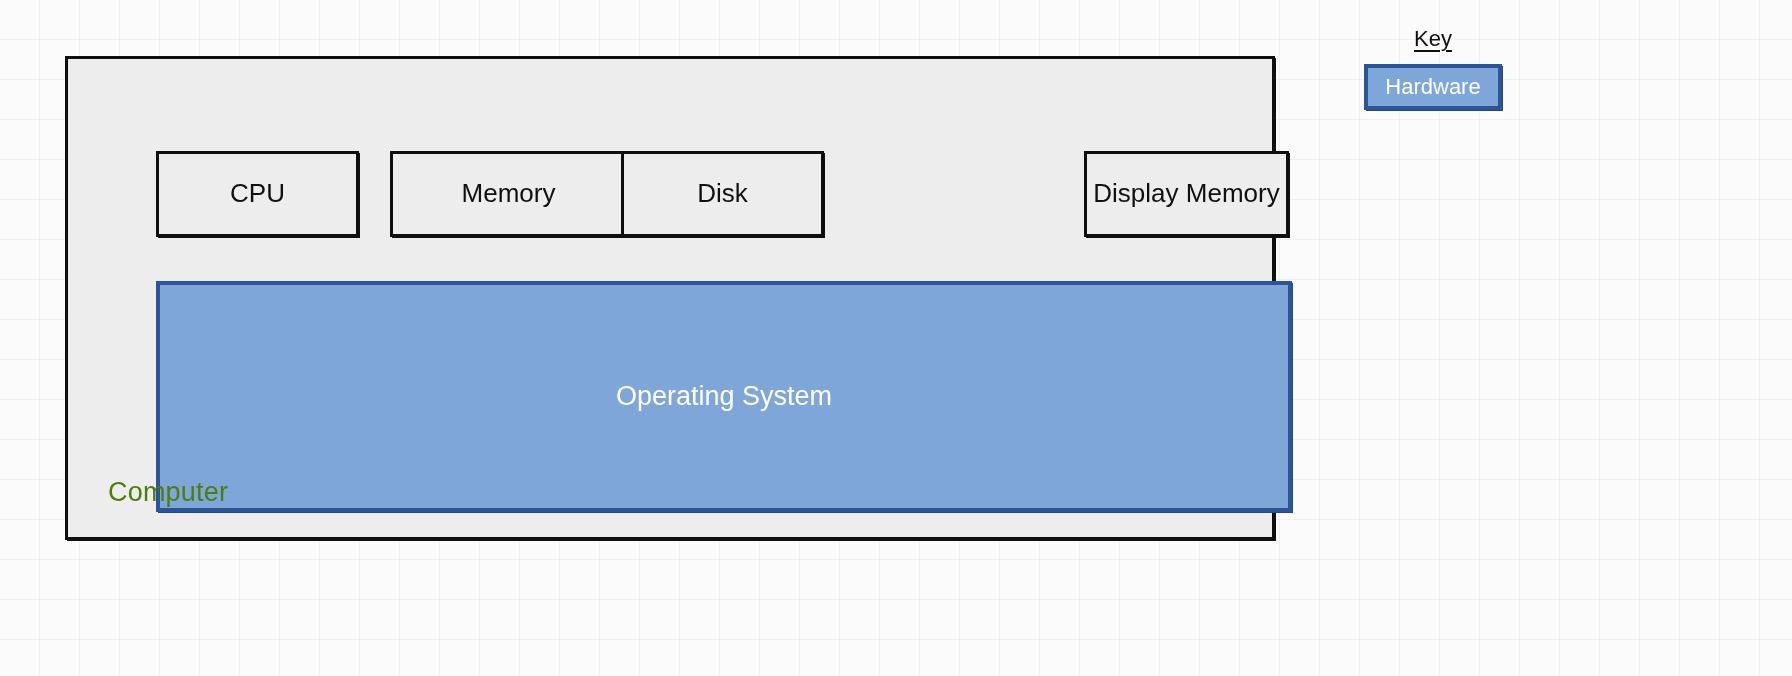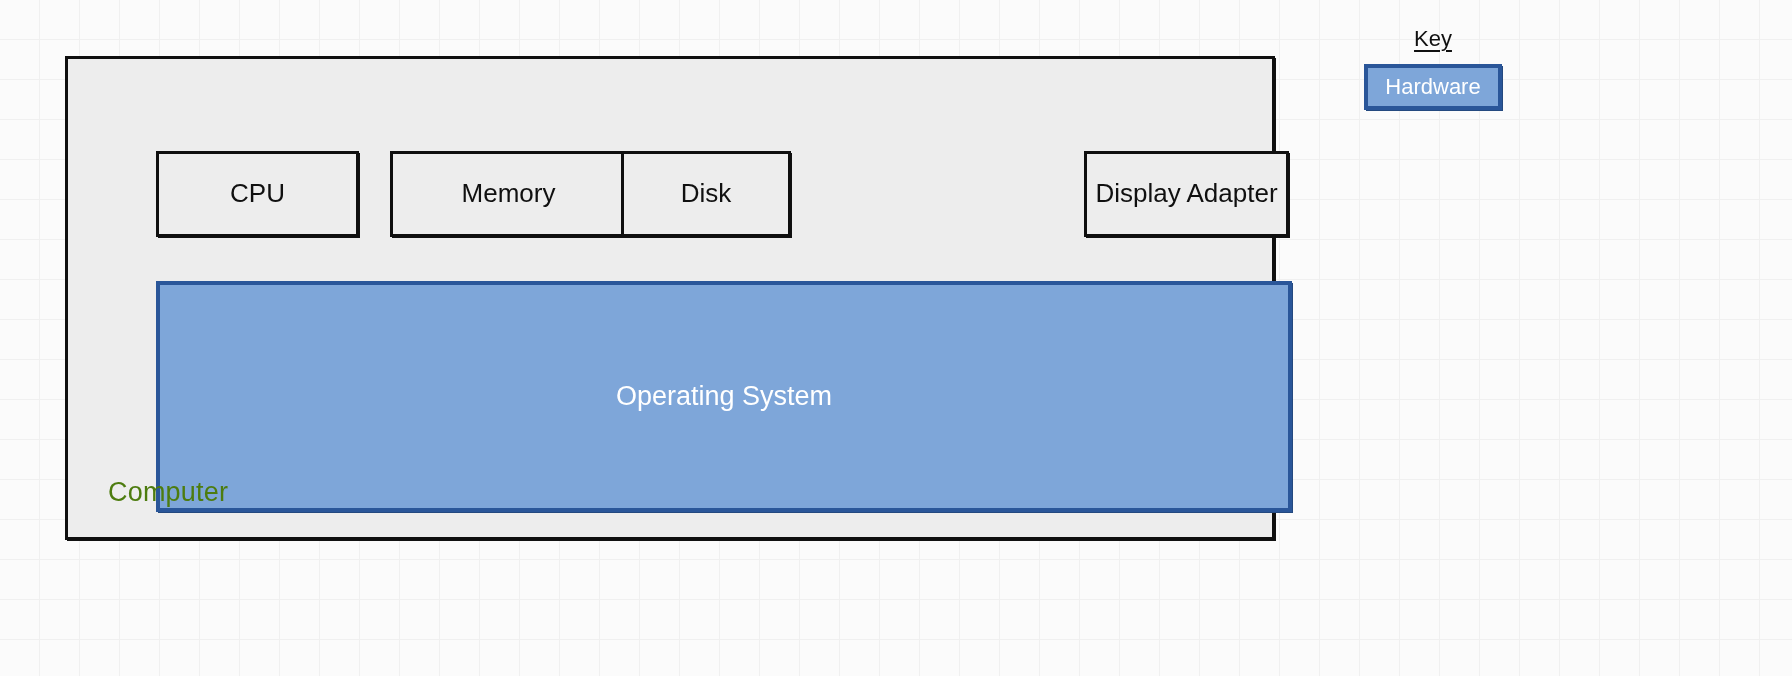--- a/index.html
+++ b/index.html
@@ -83,21 +83,21 @@
   }
 
   
   .hw-item {
     top: 92px;
     height: 86px;
     font-size: 26px;
   }
   #hw-cpu             { left: 88px;   width: 203px; }
   #hw-memory          { left: 322px;  width: 237px; }
-  #hw-disk            { left: 553px;  width: 170px; }
+  #hw-disk            { left: 553px;  width: 203px; }
   #hw-network-adapter { left: 784px;  width: 205px; }
   #hw-display-adapter { left: 1016px; width: 205px; }
 
   
   #os-box {
     left: 88px;
     top: 222px;
     width: 1136px;
     height: 231px;
     font-size: 27px;
@@ -142,21 +142,21 @@
     <div class="box hw hw-item" id="hw-memory">
       <span>Memory</span>
     </div>
 
     <div class="box hw hw-item" id="hw-disk">
       <span>Disk</span>
     </div>
 
 
     <div class="box hw hw-item" id="hw-display-adapter">
-      <span>Display Adapter</span>
+      <span>Display Memory</span>
     </div>
 
     <div class="box sw" id="os-box">
       <span>Operating System</span>
     </div>
 
     <div id="computer-label">Computer</div>
   </div>
 
   <div id="key-panel">

